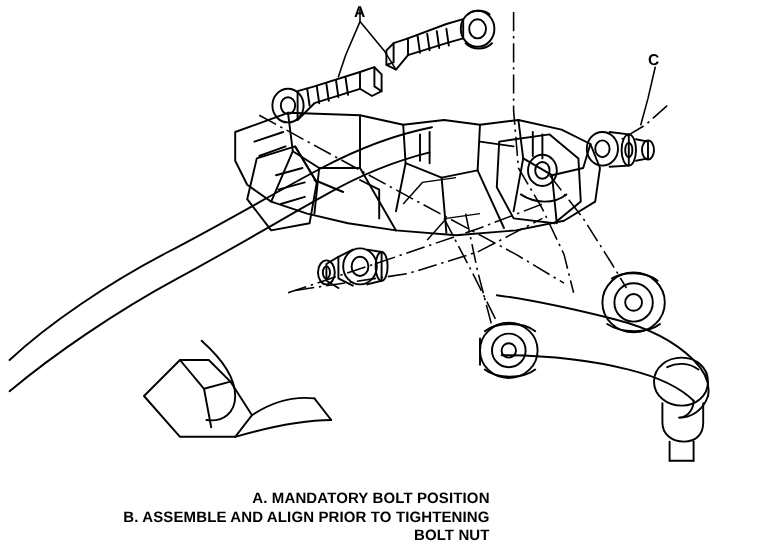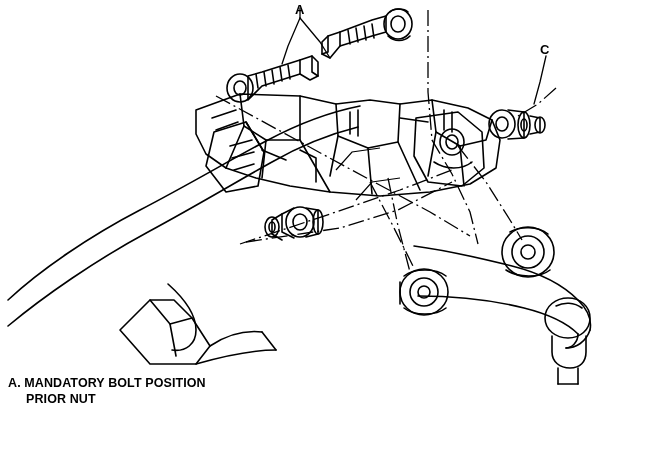--- a/index.html
+++ b/index.html
@@ -20,22 +20,23 @@
   #figure {
     position: absolute;
     left: 0;
     top: 0;
     width: 650px;
     height: 390px;
   }
   #legend {
     position: absolute;
     left: 8px;
-    top: 376px;
+    top: 408px;
     width: 400px;
+    text-align: right;
   }
   .legend-line {
     font-family: "Liberation Sans", sans-serif;
     font-size: 12.5px;
     font-weight: bold;
     letter-spacing: 0.1px;
     color: #000000;
     line-height: 15.5px;
     white-space: pre;
   }
@@ -226,16 +227,17 @@
         <path d="M356 200 L 372 182 L 400 178"></path>
       </g>
     </svg>
   </div>
 
   <div class="callout" id="callout-a">A</div>
   <div class="callout" id="callout-c">C</div>
 
   <div id="legend">
     <div class="legend-line">A. MANDATORY BOLT POSITION</div>
-    <div class="legend-line indent">PRIOR NUT</div>
+    <div class="legend-line">B. ASSEMBLE AND ALIGN PRIOR TO TIGHTENING</div>
+    <div class="legend-line indent">BOLT NUT</div>
   </div>
 
 </div>
 
 </body></html>

